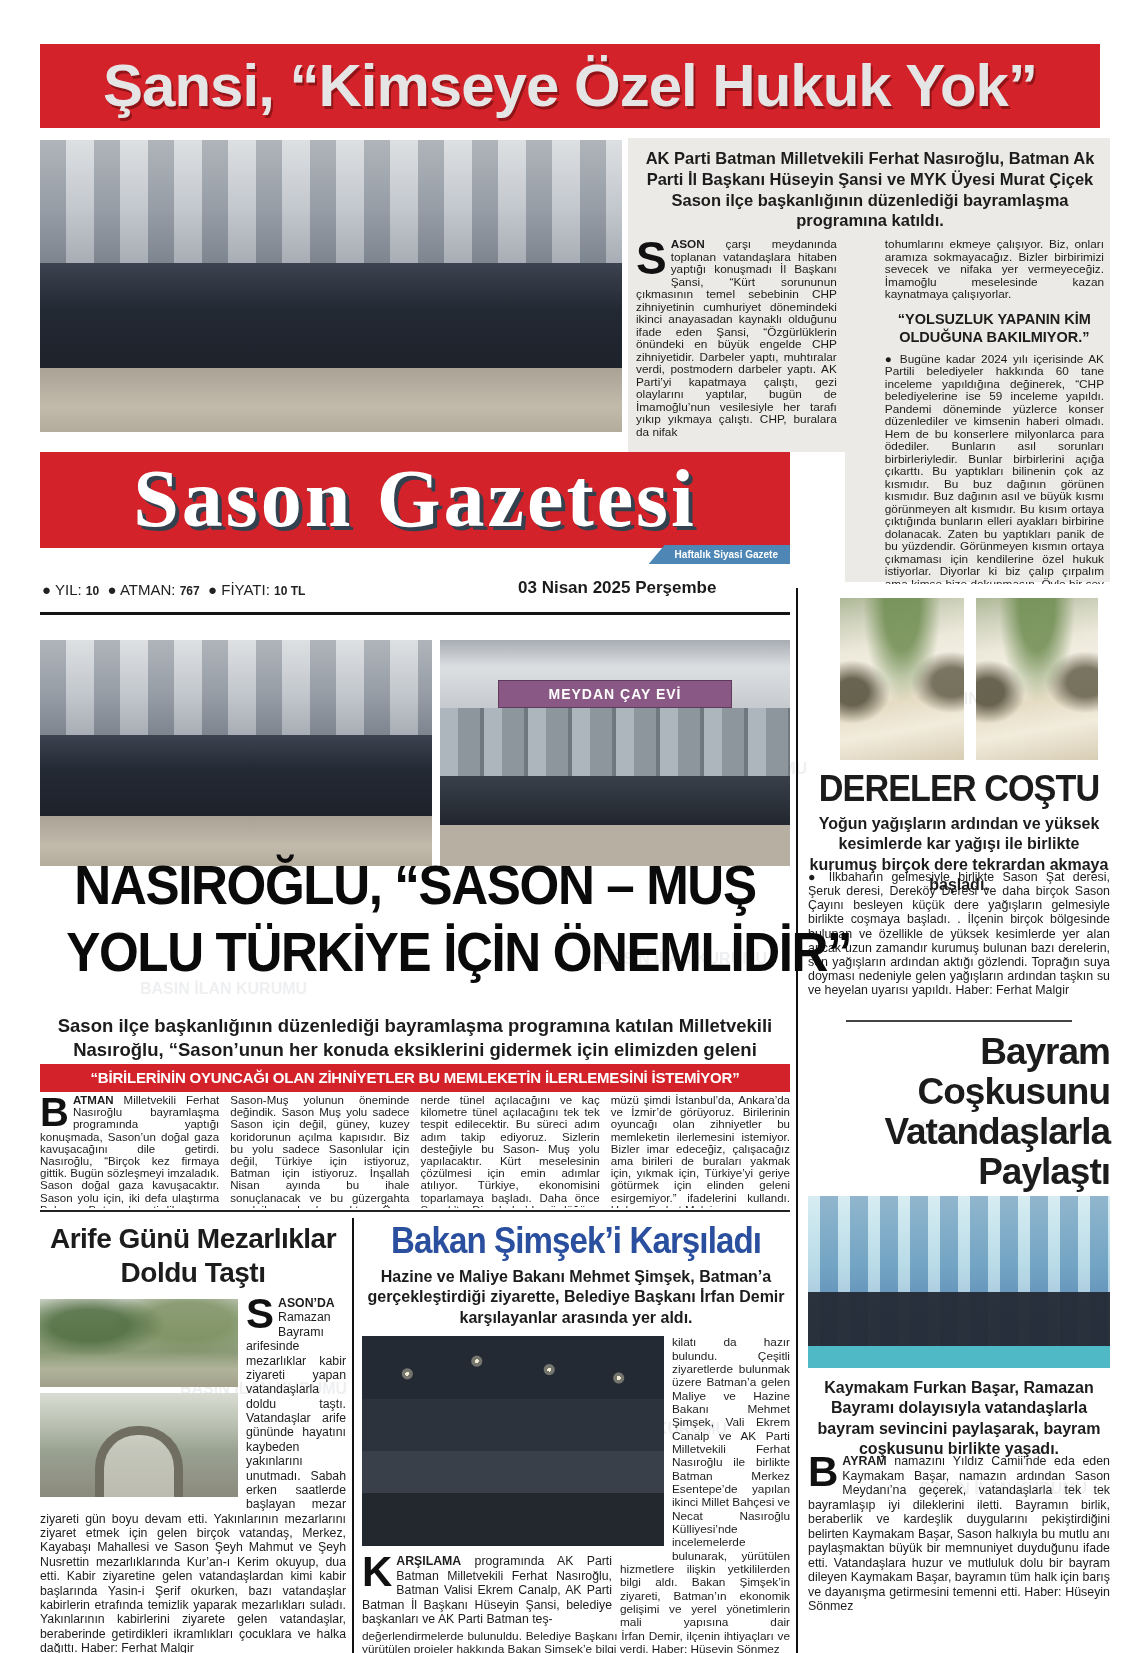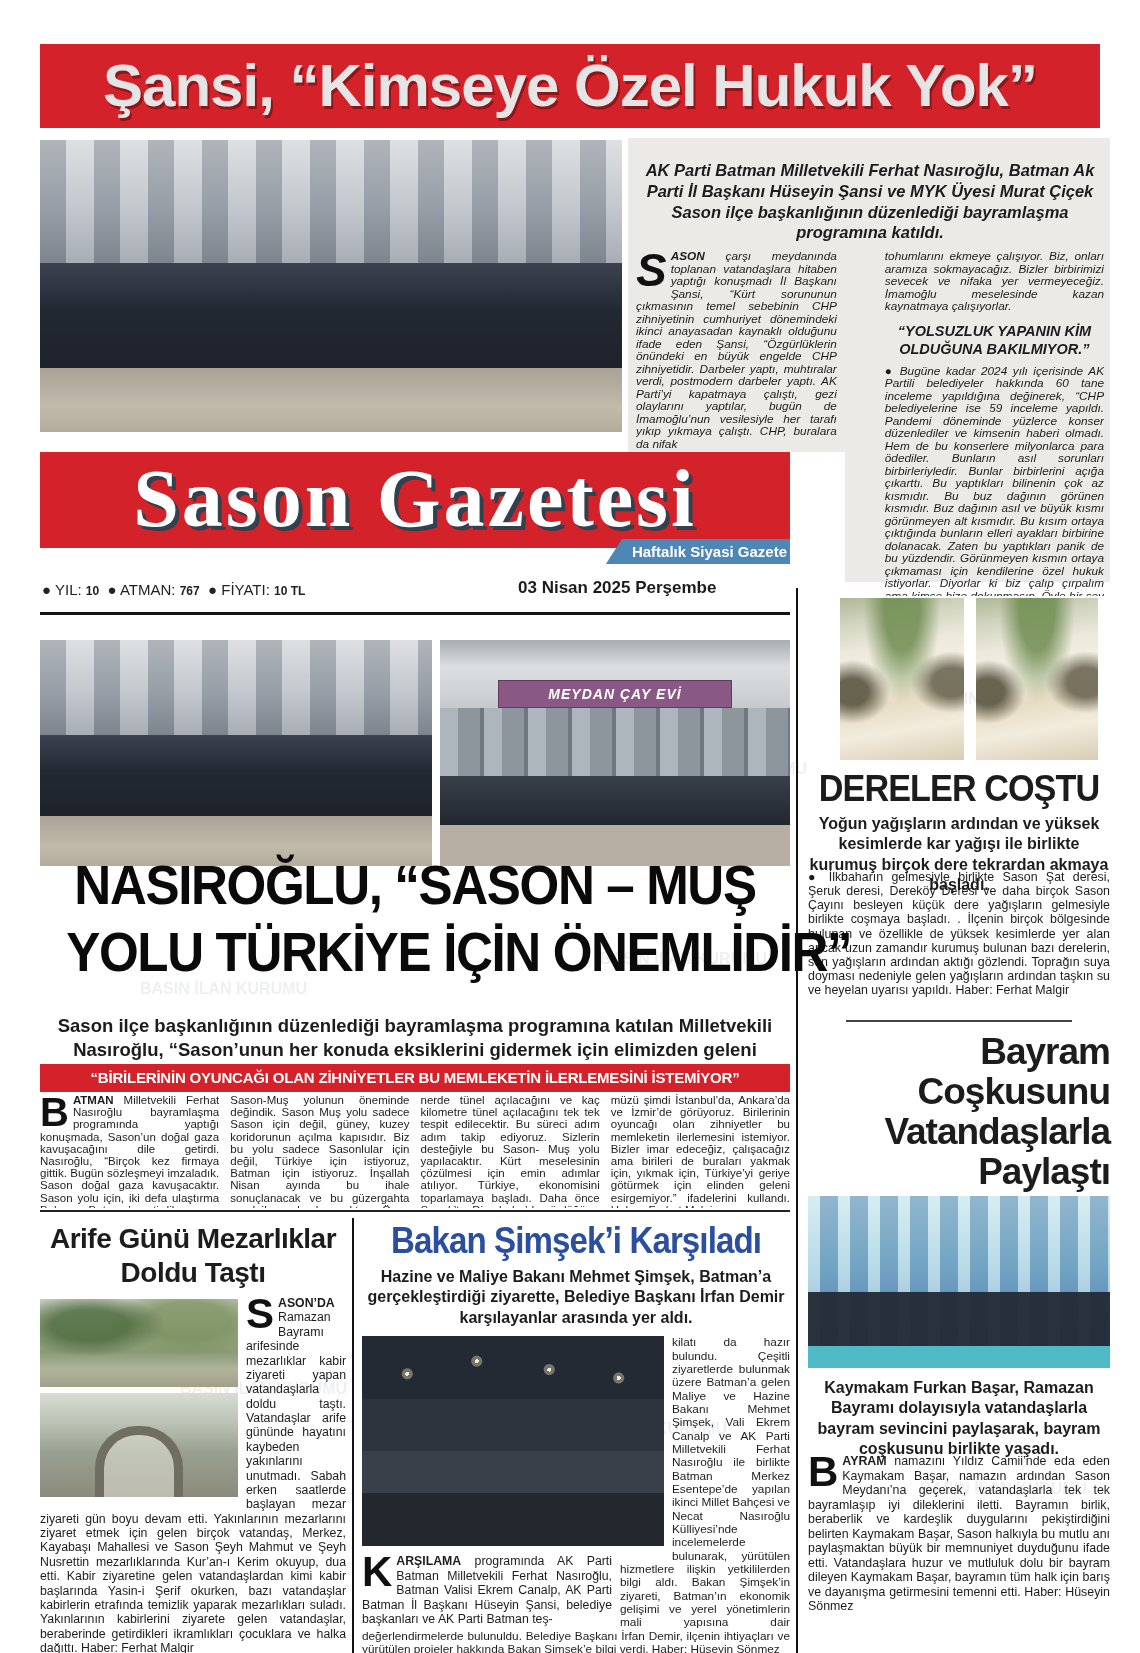--- a/index.html
+++ b/index.html
@@ -20,36 +20,36 @@
   .wm:nth-of-type(13){left:920px;top:1480px;}.wm:nth-of-type(14){left:640px;top:760px;}
 
   
   #banner{left:40px;top:44px;width:1060px;height:84px;background:#d4222a;}
   #banner .h{font-size:60px;line-height:84px;font-weight:900;color:#e5e5e5;letter-spacing:-1px;
              text-shadow:2px 3px 0 rgba(90,10,10,.55);white-space:nowrap;}
 
   
   #story-bgA{left:628px;top:138px;width:482px;height:314px;background:#ebeae7;}
   #story-bgB{left:845px;top:452px;width:265px;height:130px;background:#ebeae7;}
-  #story-panel{left:636px;top:160px;width:468px;height:436px;overflow:hidden;z-index:2;font-style:italic;}
+  #story-panel{left:636px;top:148px;width:468px;height:436px;overflow:hidden;z-index:2;}
   #story-panel .intro{font-size:16.5px;line-height:1.26;font-weight:800;margin-bottom:7px;}
   .cols{display:flex;gap:12px;}
   .c1{width:218px;font-size:11.8px;line-height:1.06;}
   .c2{width:238px;font-size:11.8px;line-height:1.06;margin-left:36px;}
   .subhead{font-size:14.5px;line-height:1.25;font-weight:800;text-align:center;margin:9px 0 7px 0;}
   .dc{float:left;font-size:46px;line-height:38px;font-weight:900;padding:1px 4px 0 0;color:#111;}
   .lead{font-weight:800;}
 
   
   #masthead{left:40px;top:452px;width:750px;height:96px;background:#d4222a;z-index:3;}
   #masthead .t{font-family:"Liberation Serif",serif;font-size:82px;line-height:94px;font-weight:bold;
                color:#fff;text-align:center;letter-spacing:3px;
                text-shadow:4px 4px 0 #33414f,1px 1px 0 #33414f;white-space:nowrap;}
-  #ribbon{position:absolute;right:0;bottom:-16px;background:#4e87b5;color:#fff;font-size:15px;
-          font-weight:800;padding:4px 3px 4px 26px;clip-path:polygon(16px 0,100% 0,100% 100%,0 100%);}
+  #ribbon{position:absolute;right:0;bottom:-16px;background:#4e87b5;color:#fff;font-size:10px;
+          font-weight:800;padding:4px 12px 4px 26px;clip-path:polygon(16px 0,100% 0,100% 100%,0 100%);}
 
   
   #info{left:40px;top:578px;width:750px;height:28px;z-index:2;}
   #info .grp{position:absolute;left:2px;top:3px;font-size:15px;color:#222;}
   #info .grp b{font-size:12px;}
   #info .date{position:absolute;left:478px;top:0;font-size:17px;font-weight:800;}
   #rule-top{left:40px;top:612px;width:750px;height:3px;background:#141414;}
 
   
   .ph{position:absolute;overflow:hidden;background:#b9b4aa;}
@@ -206,21 +206,21 @@
     </div>
     <div class="date">03 Nisan 2025 Perşembe</div>
   </div>
   <div class="abs" id="rule-top"></div>
 
   <div class="ph ph-street" style="left:40px;top:640px;width:392px;height:226px;">
     <div class="band b1"></div>
     <div class="band b2"></div>
     <div class="band b3"></div>
   </div>
-  <div class="ph ph-cayevi" style="left:440px;top:640px;width:350px;height:226px;font-style:italic;">
+  <div class="ph ph-cayevi" style="left:440px;top:640px;width:350px;height:226px;">
     <div class="band b1"></div>
     <div class="band b2"></div>
     <div class="band b3"></div>
     <div class="band b4"></div>
     <div class="sign">MEYDAN ÇAY EVİ</div>
   </div>
 
   <div class="abs" id="main-head">
     <div class="l">NASIROĞLU, “SASON – MUŞ</div>
     <div class="l">YOLU TÜRKİYE İÇİN ÖNEMLİDİR”</div>

